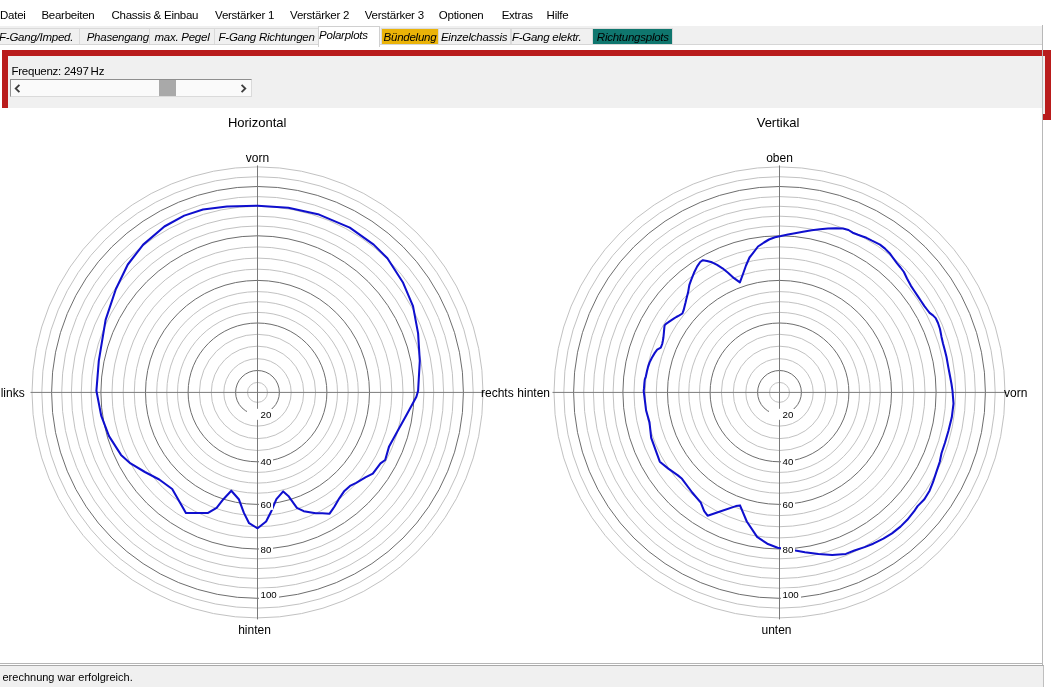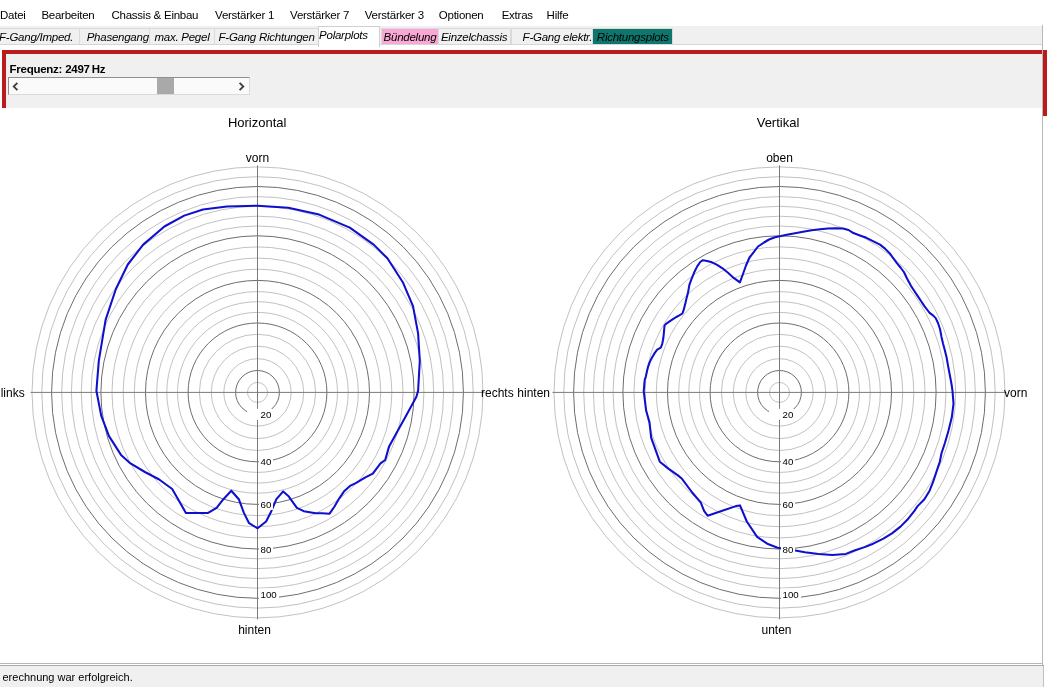--- a/index.html
+++ b/index.html
@@ -6,42 +6,42 @@
  font-family:"Liberation Sans", sans-serif;color:#000;}
 .t11{font-size:11.5px;letter-spacing:-0.25px;}
 </style></head>
 <body>
 
 <div class="t11" style="position:absolute;left:0;top:0;width:1054px;height:25px;background:#ffffff;">
 <span style="position:absolute;left:0px;top:9px;">Datei</span>
 <span style="position:absolute;left:41.4px;top:9px;">Bearbeiten</span>
 <span style="position:absolute;left:111.5px;top:9px;">Chassis &amp; Einbau</span>
 <span style="position:absolute;left:215.1px;top:9px;">Verstärker 1</span>
-<span style="position:absolute;left:290.1px;top:9px;">Verstärker 7</span>
+<span style="position:absolute;left:290.1px;top:9px;">Verstärker 2</span>
 <span style="position:absolute;left:364.8px;top:9px;">Verstärker 3</span>
 <span style="position:absolute;left:438.8px;top:9px;">Optionen</span>
 <span style="position:absolute;left:501.7px;top:9px;">Extras</span>
 <span style="position:absolute;left:546.6px;top:9px;">Hilfe</span>
 </div>
 
 <div class="t11" style="position:absolute;left:0;top:0;width:1044px;height:47px;font-style:italic;">
   <div style="position:absolute;left:0;top:25.5px;width:1043px;height:18.5px;background:#f0f0f0;"></div>
   <div style="position:absolute;left:0;top:44px;width:1043px;height:1px;background:#d6d6d6;"></div>
 <div style="position:absolute;left:-8px;top:27.5px;width:86.2px;height:15.5px;background:#f0f0f0;border:1px solid #dadada;border-bottom:none;text-align:center;line-height:17px;">F-Gang/Imped.</div>
 <div style="position:absolute;left:79.2px;top:27.5px;width:68.6px;height:15.5px;background:#f0f0f0;border:1px solid #dadada;border-bottom:none;text-align:right;line-height:17px;">Phasengang</div>
 <div style="position:absolute;left:148.8px;top:27.5px;width:64.3px;height:15.5px;background:#f0f0f0;border:1px solid #dadada;border-bottom:none;text-align:center;line-height:17px;">max. Pegel</div>
 <div style="position:absolute;left:214.1px;top:27.5px;width:103.0px;height:15.5px;background:#f0f0f0;border:1px solid #dadada;border-bottom:none;text-align:center;line-height:17px;">F-Gang Richtungen</div>
-<div style="position:absolute;left:381.4px;top:27.5px;width:55.2px;height:15.5px;background:#f9a8d4;border:1px solid #dadada;border-bottom:none;text-align:center;line-height:17px;">Bündelung</div>
+<div style="position:absolute;left:381.4px;top:27.5px;width:55.2px;height:15.5px;background:#eab308;border:1px solid #dadada;border-bottom:none;text-align:center;line-height:17px;">Bündelung</div>
 <div style="position:absolute;left:437.6px;top:27.5px;width:71.1px;height:15.5px;background:#f0f0f0;border:1px solid #dadada;border-bottom:none;text-align:center;line-height:17px;">Einzelchassis</div>
-<div style="position:absolute;left:510.9px;top:27.5px;width:80.3px;height:15.5px;background:#f0f0f0;border:1px solid #dadada;border-bottom:none;text-align:right;line-height:17px;">F-Gang elektr.</div>
+<div style="position:absolute;left:510.9px;top:27.5px;width:80.3px;height:15.5px;background:#f0f0f0;border:1px solid #dadada;border-bottom:none;text-align:left;line-height:17px;">F-Gang elektr.</div>
 <div style="position:absolute;left:592.2px;top:27.5px;width:79.3px;height:15.5px;background:#0f766e;border:1px solid #dadada;border-bottom:none;text-align:center;line-height:17px;">Richtungsplots</div>
 <div style="position:absolute;left:318.1px;top:26px;width:59.5px;height:20.3px;background:#ffffff;border:1px solid #d0d0d0;border-bottom:none;line-height:17px;z-index:3;">Polarplots</div>
 </div>
 
-<div class="t11" style="position:absolute;left:2px;top:50px;width:1037px;height:58px;background:#f0f0f0;border:4px solid #b91c1c;font-weight:bold;">
+<div class="t11" style="position:absolute;left:2px;top:50px;width:1037px;height:58px;background:#f0f0f0;border:6px solid #b91c1c;">
   <div style="position:absolute;left:3.5px;top:9px;">Frequenz: 2497 Hz</div>
   <div style="position:absolute;left:2px;top:23px;width:240px;height:16px;background:#fafafa;border-top:1px solid #8f8f8f;border-left:1px solid #8f8f8f;border-right:1px solid #dadada;border-bottom:1px solid #dadada;">
     <svg width="7" height="9" viewBox="0 0 7 9" style="position:absolute;left:3px;top:4px">
         <path d="M5.4 0.9 L1.7 4.5 L5.4 8.1" fill="none" stroke="#3d3d3d" stroke-width="1.8"></path>
       </svg>
     <svg width="7" height="9" viewBox="0 0 7 9" style="position:absolute;left:229px;top:4px">
         <path d="M1.6 0.9 L5.3 4.5 L1.6 8.1" fill="none" stroke="#3d3d3d" stroke-width="1.8"></path>
       </svg>
     <div style="position:absolute;left:147.5px;top:0;width:17px;height:16px;background:#a9a9a9;"></div>
   </div>

